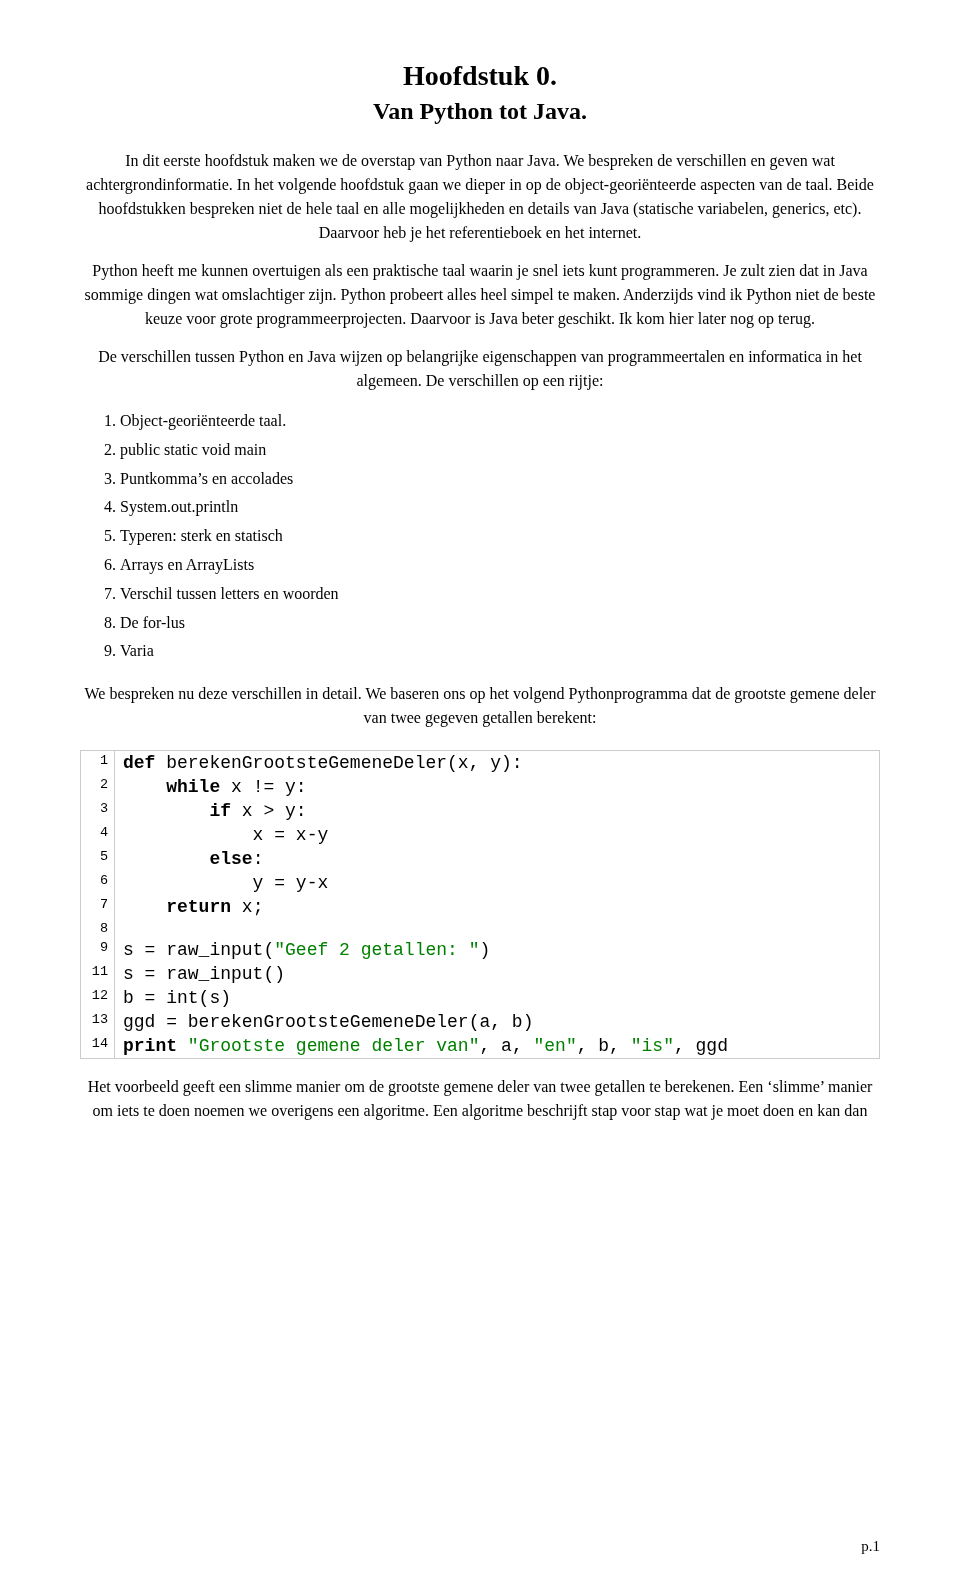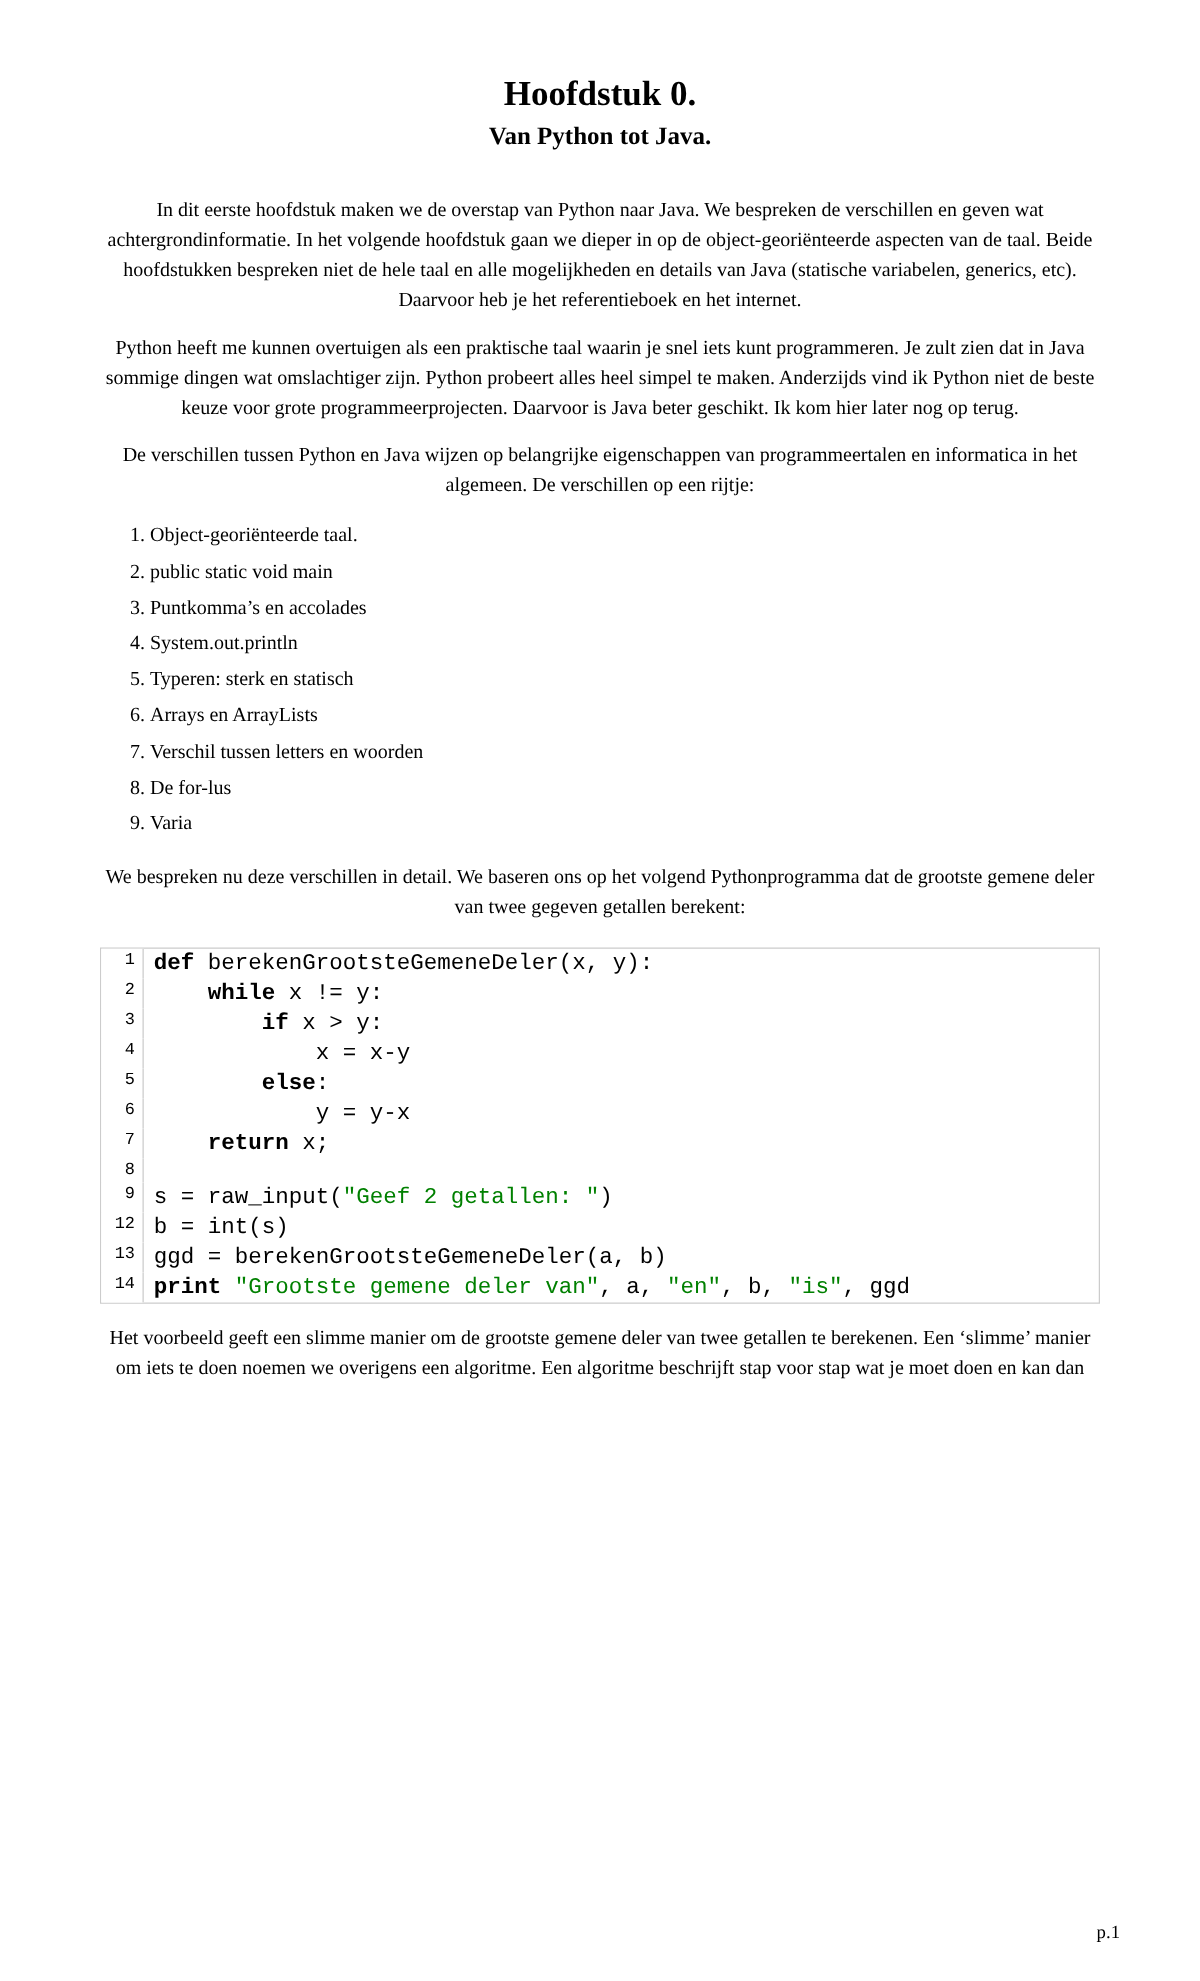--- a/index.html
+++ b/index.html
@@ -21,23 +21,23 @@
 
     h1 {
       text-align: center;
       font-size: 28px;
       font-weight: bold;
       margin-bottom: 6px;
     }
 
     h2 {
       text-align: center;
-      font-size: 20px;
+      font-size: 24px;
       font-weight: bold;
-      margin-bottom: 36px;
+      margin-bottom: 24px;
     }
 
     p {
       margin-bottom: 14px;
       line-height: 1.5;
       text-align: center;
     }
 
     ol {
       margin-left: 40px;
@@ -89,21 +89,21 @@
       font-weight: bold;
     }
 
     .str {
       color: #008000;
     }
 
     .page-num {
       position: absolute;
       bottom: 30px;
-      right: 64px;
+      right: 80px;
       font-size: 15px;
     }
 
     strong {
       font-weight: normal;
     }
   </style>
 </head>
 <body>
 
@@ -161,20 +161,24 @@
     </div>
     <div class="code-row">
       <div class="code-line-num">8</div>
       <div class="code-line-content"><span></span></div>
     </div>
     <div class="code-row">
       <div class="code-line-num">9</div>
       <div class="code-line-content"><span>s = raw_input(</span><span class="str">"Geef 2 getallen: "</span><span>)</span></div>
     </div>
     <div class="code-row">
+      <div class="code-line-num">11</div>
+      <div class="code-line-content"><span>s = raw_input()</span></div>
+    </div>
+    <div class="code-row">
       <div class="code-line-num">12</div>
       <div class="code-line-content"><span>b = int(s)</span></div>
     </div>
     <div class="code-row">
       <div class="code-line-num">13</div>
       <div class="code-line-content"><span>ggd = berekenGrootsteGemeneDeler(a, b)</span></div>
     </div>
     <div class="code-row">
       <div class="code-line-num">14</div>
       <div class="code-line-content"><span class="kw">print</span><span> </span><span class="str">"Grootste gemene deler van"</span><span>, a, </span><span class="str">"en"</span><span>, b, </span><span class="str">"is"</span><span>, ggd</span></div>

